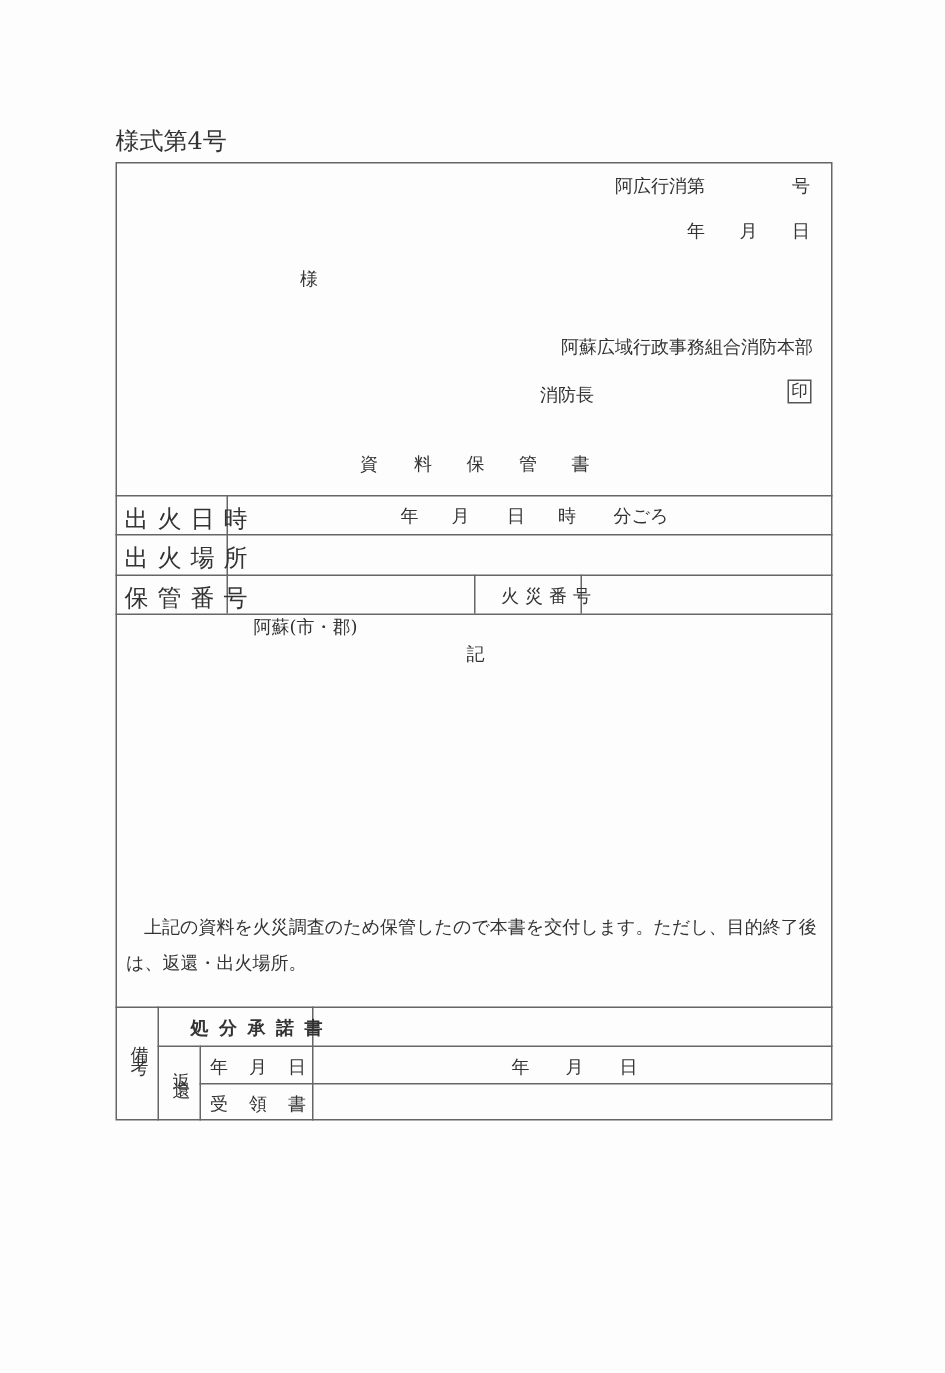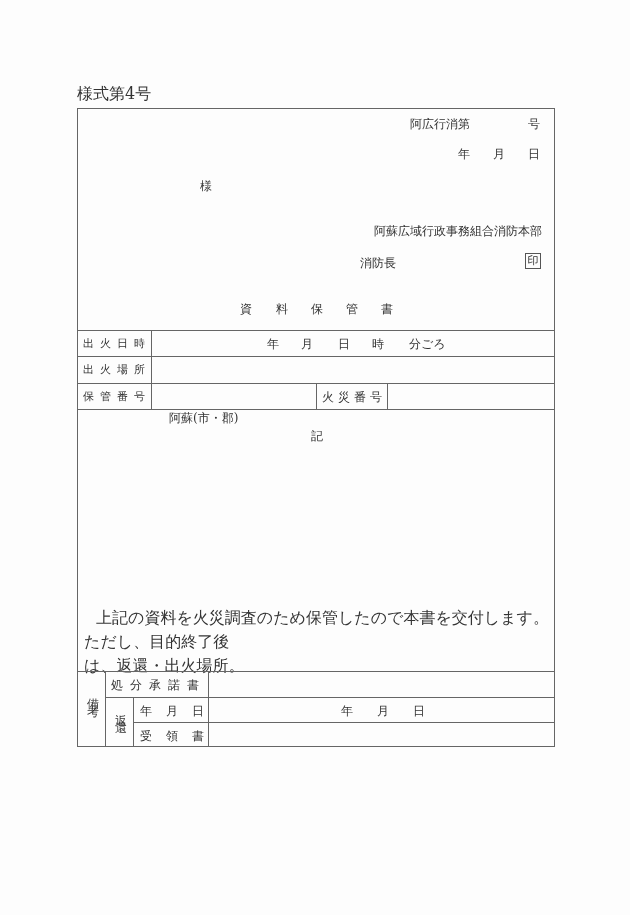--- a/index.html
+++ b/index.html
@@ -4,24 +4,24 @@
   <style>
     html, body { margin:0; padding:0; background:#fdfdfd; }
     body { width:630px; height:915px; position:relative; overflow:hidden;
            font-family:"DejaVu Serif","Liberation Serif",serif; color:#333; font-size:12px; }
     .abs { position:absolute; white-space:nowrap; }
     .form-no { left:77px; top:84px; font-size:16px; }
     .box { position:absolute; left:77px; top:108px; width:478px; height:639px;
            border:1.5px solid #666; box-sizing:border-box; }
     .hline { position:absolute; height:0; border-top:1px solid #666; }
     .vline { position:absolute; width:0; border-left:1px solid #666; }
-    .lbl { letter-spacing:6px; font-size:11px; }
+    .lbl { letter-spacing:6px; font-size:16px; }
     .seal { position:absolute; left:525px; top:253px; width:14px; height:14px;
             border:1px solid #555; font-size:11px; line-height:14px; text-align:center; }
-    .body-text { left:84px; width:465px; font-size:16px; line-height:24px; white-space:normal; }
+    .body-text { left:84px; width:465px; font-size:12px; line-height:24px; white-space:normal; }
     .vert { writing-mode:vertical-rl; letter-spacing:8px; font-size:12px; }
   </style>
 </head>
 <body>
 
 <div class="abs form-no">様式第4号</div>
 
 <div class="box"></div>
 
 <span class="abs" style="left:410px;top:116px;">阿広行消第</span>
@@ -57,41 +57,41 @@
   <span class="abs" style="left:257px;top:5px;">分ごろ</span>
 </div>
 
 <span class="abs lbl" style="left:83px;top:362px;">出火場所</span>
 <div style="position:absolute;left:152px;top:357px;width:402px;height:25px;margin-top:48px;">
   <span class="abs" style="left:17px;top:5px;">阿蘇(市・郡)</span>
 </div>
 
 <span class="abs lbl" style="left:83px;top:389px;">保管番号</span>
 <div style="position:absolute;left:152px;top:384px;width:163px;height:25px;"></div>
-<span class="abs" style="left:322px;top:389px;letter-spacing:4px;">火災番号</span>
+<span class="abs" style="left:334px;top:389px;letter-spacing:4px;">火災番号</span>
 <div style="position:absolute;left:388px;top:384px;width:166px;height:25px;"></div>
 
 <span class="abs" style="left:311px;top:428px;">記</span>
 <div style="position:absolute;left:78px;top:445px;width:476px;height:160px;"></div>
 <div class="abs body-text" style="top:606px;">
   <div style="text-indent:12px;">上記の資料を火災調査のため保管したので本書を交付します。ただし、目的終了後</div>
   <div>は、返還・出火場所。</div>
 </div>
 
 <div class="hline" style="left:77px;top:671px;width:478px;"></div>
 <div class="hline" style="left:133px;top:697px;width:422px;"></div>
 <div class="hline" style="left:105px;top:697px;width:28px;border-top:none;"></div>
 <div class="hline" style="left:133px;top:722px;width:422px;"></div>
 <div class="hline" style="left:105px;top:697px;width:28px;"></div>
 <div class="vline" style="left:105px;top:671px;height:76px;"></div>
 <div class="vline" style="left:133px;top:697px;height:50px;"></div>
 <div class="vline" style="left:208px;top:671px;height:76px;"></div>
 
 <span class="abs vert" style="left:84px;top:688px;">備考</span>
-<span class="abs" style="left:111px;top:677px;letter-spacing:7px;">処分承諾書</span>
+<span class="abs" style="left:127px;top:677px;letter-spacing:7px;font-weight:bold;">処分承諾書</span>
 <div style="position:absolute;left:209px;top:672px;width:345px;height:24px;"></div>
 
 <span class="abs vert" style="left:112px;top:704px;">返還</span>
 <span class="abs" style="left:140px;top:703px;">年</span>
 <span class="abs" style="left:166px;top:703px;">月</span>
 <span class="abs" style="left:192px;top:703px;">日</span>
 <div style="position:absolute;left:209px;top:698px;width:345px;height:23px;">
   <span class="abs" style="left:132px;top:5px;">年</span>
   <span class="abs" style="left:168px;top:5px;">月</span>
   <span class="abs" style="left:204px;top:5px;">日</span>

